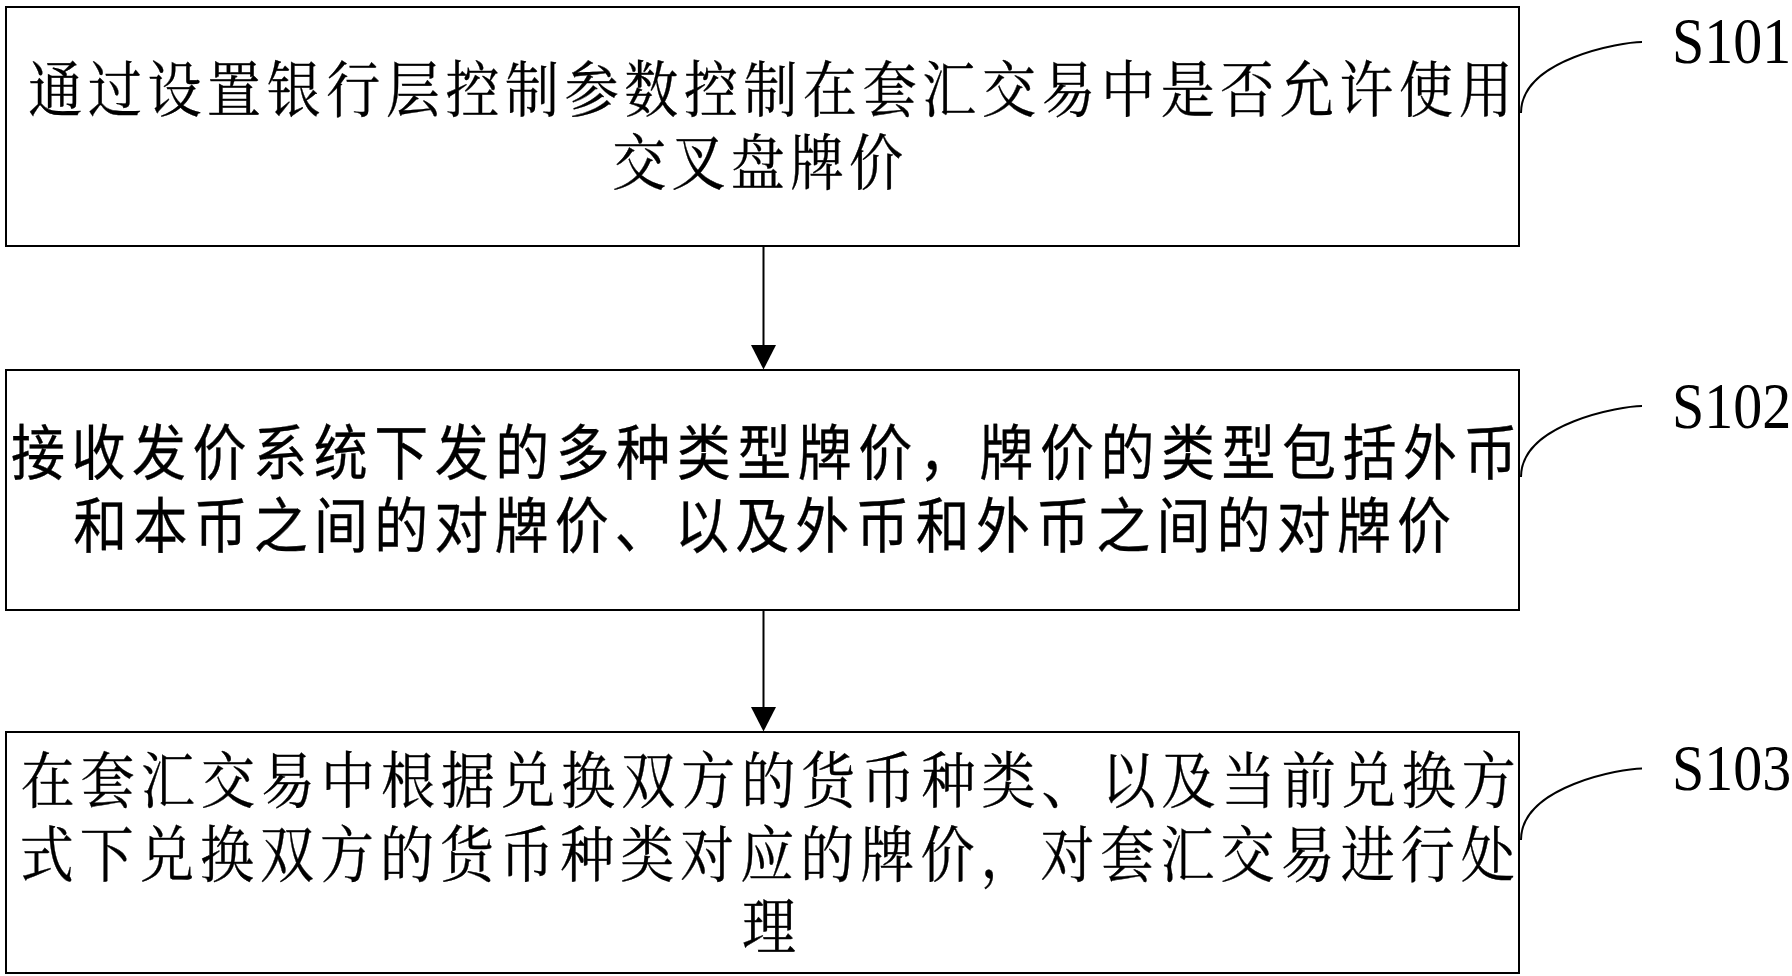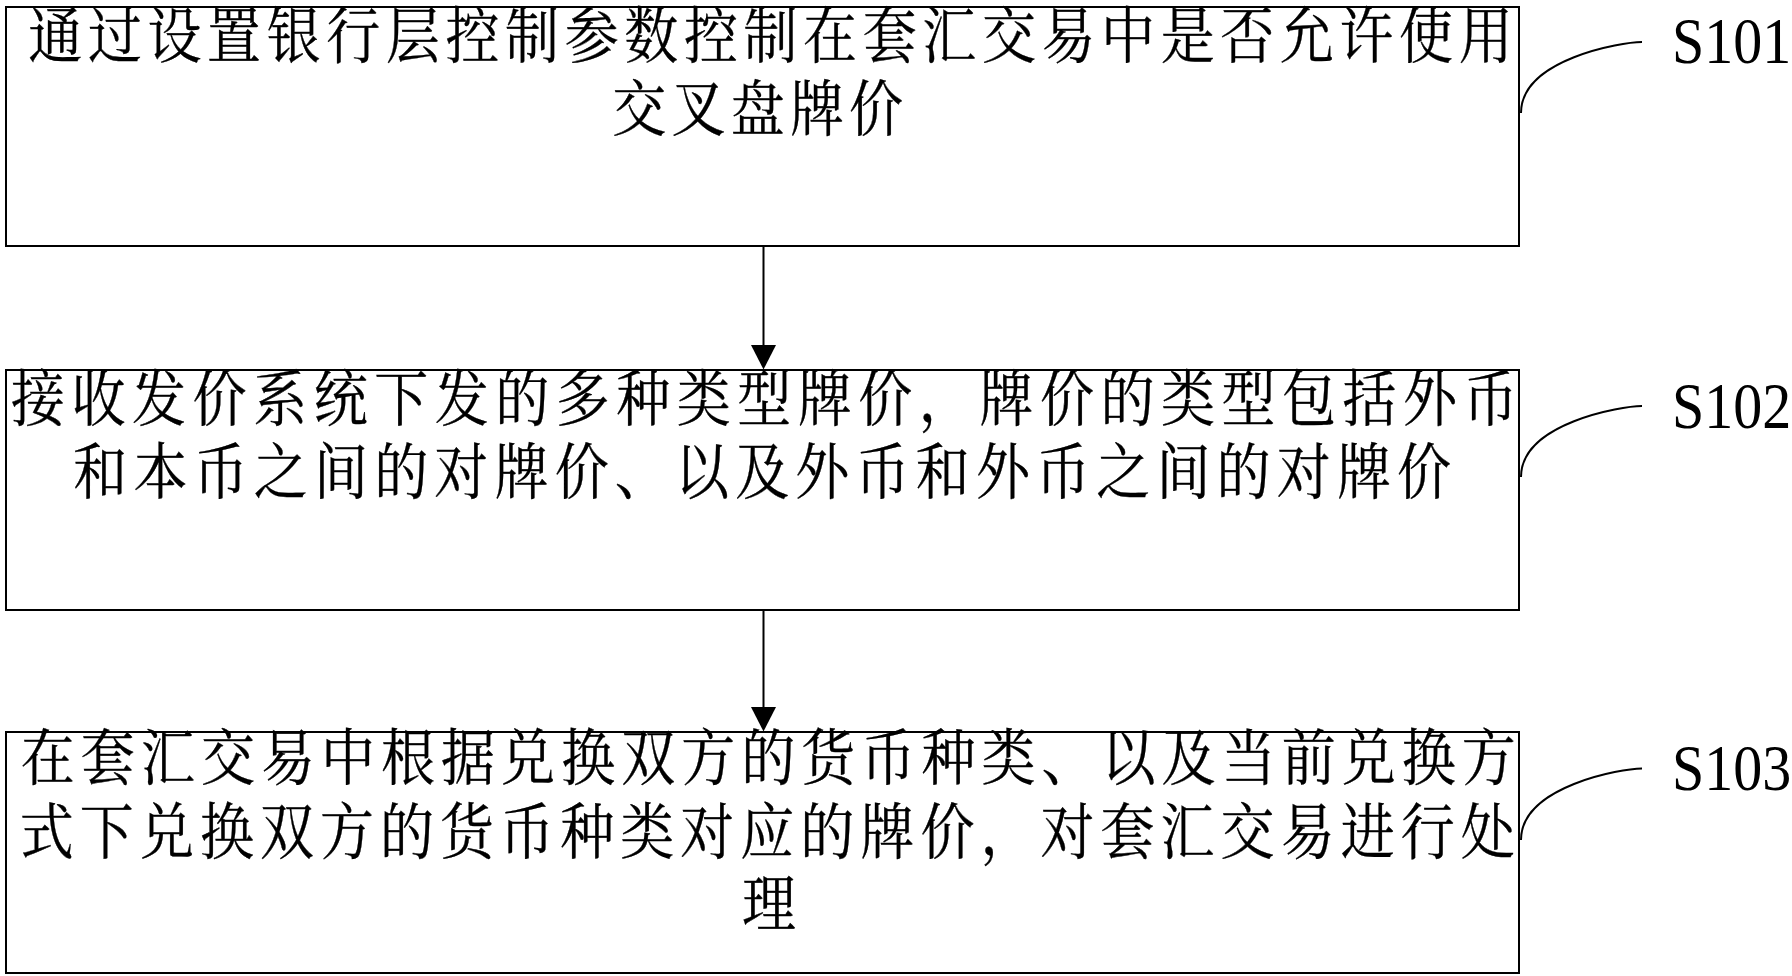--- a/index.html
+++ b/index.html
@@ -13,26 +13,26 @@
   }
   .flow-svg { position: absolute; left: 0; top: 0; }
   .step-box {
     position: absolute;
     left: 5px;
     width: 1515px;
     border: 2px solid #000000;
     box-sizing: border-box;
     display: flex;
     flex-direction: column;
-    justify-content: flex-start;
+    justify-content: center;
     align-items: center;
     background: #ffffff;
   }
   .box-1 { top: 6px;   height: 241px; }
-  .box-2 { top: 369px; height: 242px; }
+  .box-2 { top: 369px; height: 242px; font-family: Liberation Serif, serif; }
   .box-3 { top: 731px; height: 243px; padding-left: 16px; }
   .text-block {
     transform-origin: 50% 50%;
     color: #000000;
   }
   .box-1 .text-block { transform: translateY(1.5px) scaleY(1.13); }
   .box-2 .text-block { transform: translateY(1.5px) scaleY(1.13); }
   .box-3 .text-block { transform: translateY(3.5px) scaleY(1.13); }
   .text-line {
     -webkit-text-stroke: 0.3px #000000;

